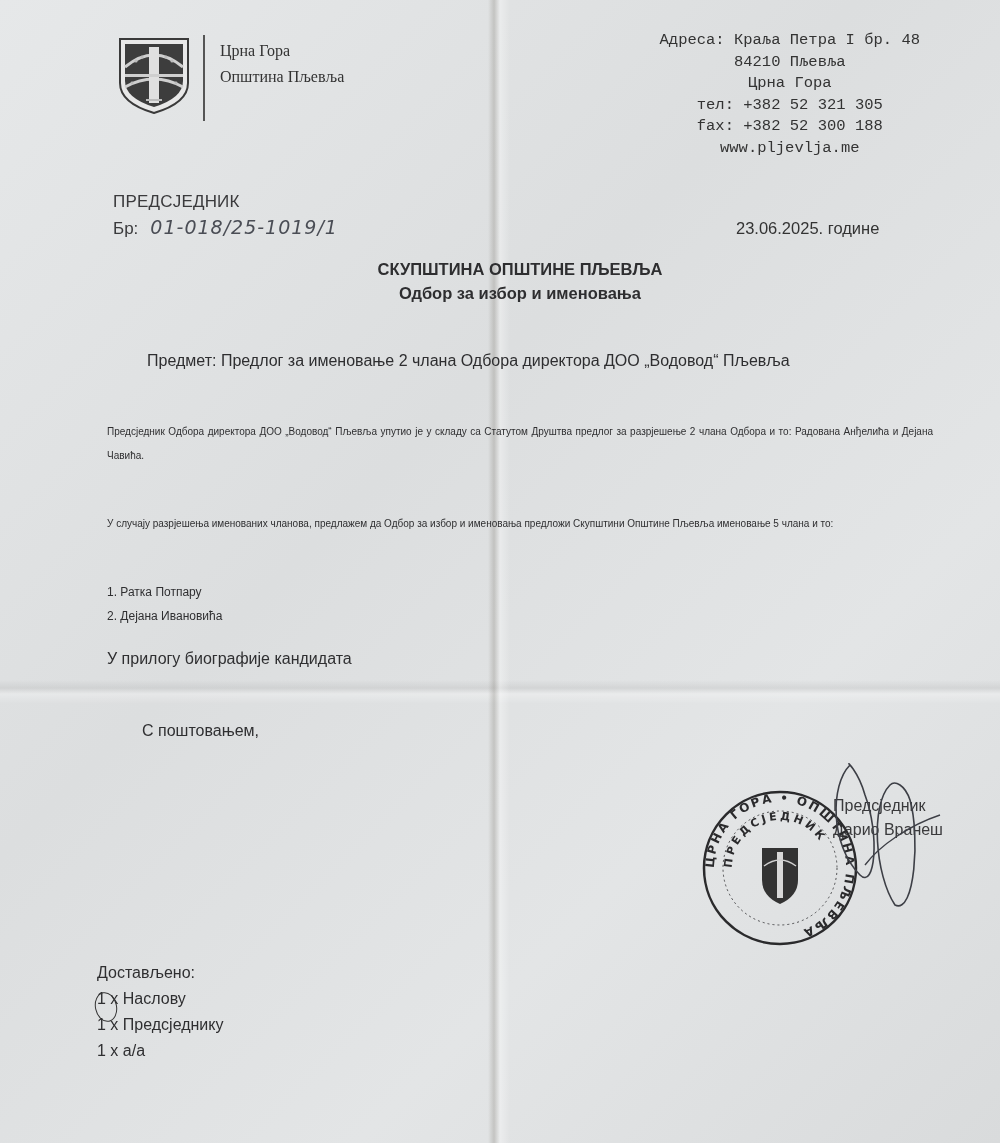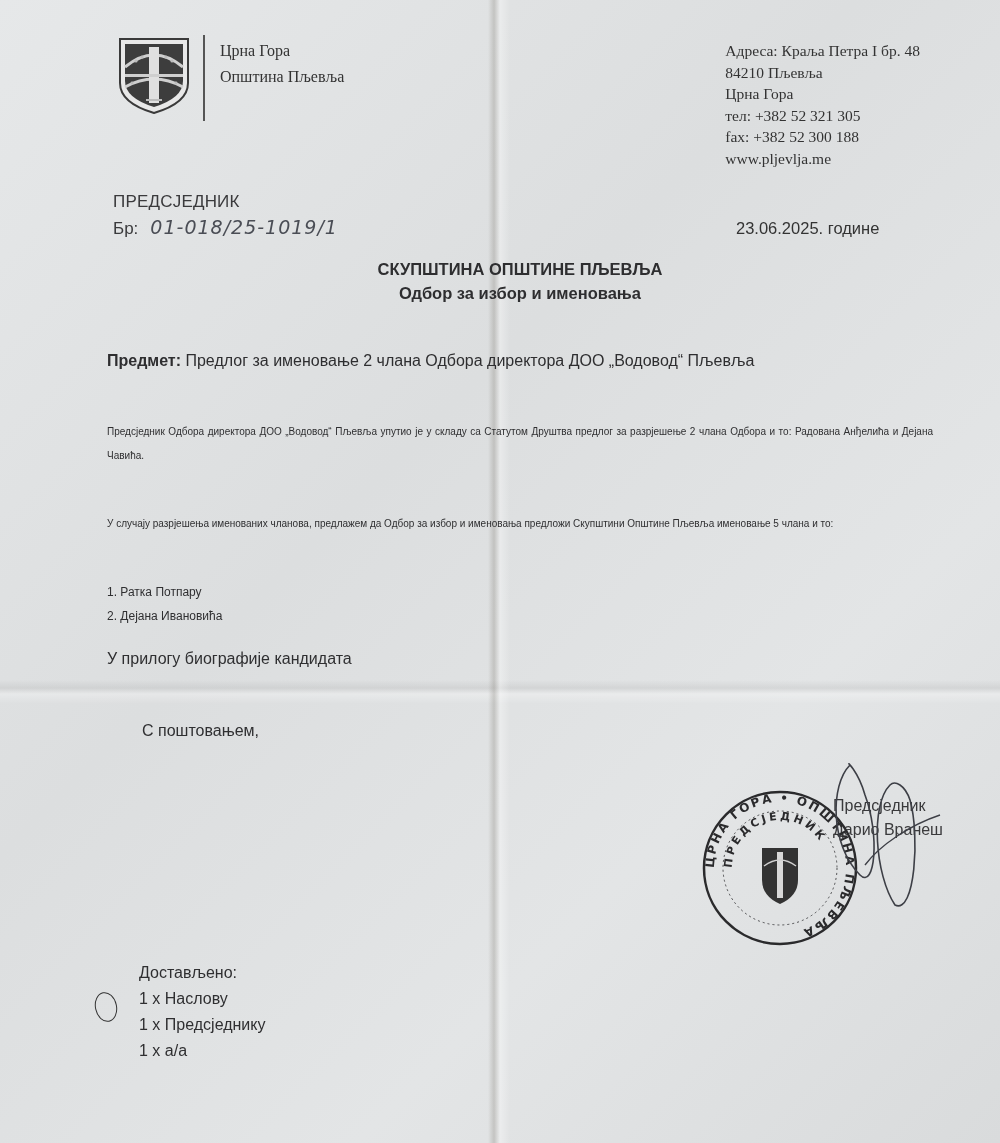--- a/index.html
+++ b/index.html
@@ -14,38 +14,38 @@
       background:
         linear-gradient(90deg, rgba(0,0,0,0) 0, rgba(0,0,0,0) 488px, rgba(120,115,105,0.28) 494px, rgba(255,255,255,0.35) 500px, rgba(0,0,0,0) 510px),
         linear-gradient(180deg, rgba(0,0,0,0) 0, rgba(0,0,0,0) 680px, rgba(150,150,150,0.18) 688px, rgba(255,255,255,0.3) 694px, rgba(0,0,0,0) 704px),
         linear-gradient(135deg, #e6e8e9 0%, #dcdedf 40%, #e3e5e6 70%, #d9dbdc 100%);
     }
     .abs { position: absolute; }
     .serif { font-family: "Liberation Serif", serif; }
     .logo { left: 118px; top: 37px; width: 72px; height: 78px; }
     .logo-divider { left: 203px; top: 35px; width: 2px; height: 86px; background: #555; }
     .muni { left: 220px; top: 38px; font-size: 16px; line-height: 26px; color: #333; }
-    .address { right: 80px; top: 40px; text-align: left; font-size: 15.5px; line-height: 21.5px; color: #333; }
+    .address { right: 80px; top: 30px; text-align: center; font-size: 15.5px; line-height: 21.5px; color: #333; font-family: Liberation Mono, monospace; }
     .president-label { left: 113px; top: 192px; font-size: 17px; letter-spacing: 0.2px; color: #3a3a3c; }
     .ref-row { left: 113px; top: 216px; font-size: 17px; color: #3a3a3c; }
     .ref-hand { font-family: "DejaVu Sans", sans-serif; font-style: italic; font-size: 19px; color: #4a4d55; margin-left: 12px; letter-spacing: 1px; }
     .date { left: 736px; top: 219px; font-size: 16.5px; color: #333; }
     .assembly { left: 0; width: 1040px; top: 257px; text-align: center; font-weight: bold; font-size: 16.5px; line-height: 24px; color: #2e2e30; }
     .subject { left: 107px; top: 352px; font-size: 16px; color: #2e2e30; }
-    .subject b { font-weight: bold; }
+    .subject b { font-weight: normal; margin-left: 40px; }
     .para { left: 107px; width: 826px; font-size: 10px; line-height: 24px; text-align: justify; color: #2f2f31; }
     .para1 { top: 420px; }
     .para2 { top: 512px; }
     .list { left: 107px; top: 580px; font-size: 12px; line-height: 24px; color: #2f2f31; }
     .attach { left: 107px; top: 650px; font-size: 16px; color: #2f2f31; }
     .regards { left: 103px; top: 722px; font-size: 16px; color: #2f2f31; margin-left: 39px; }
     .sig { left: 833px; top: 794px; font-size: 16px; line-height: 24px; color: #3a3a3c; }
     .stamp { left: 700px; top: 788px; width: 160px; height: 160px; }
     .scribble { left: 820px; top: 755px; width: 140px; height: 160px; }
-    .delivered { left: 97px; top: 960px; font-size: 16px; line-height: 26px; color: #2f2f31; margin-left: 42px; }
+    .delivered { left: 97px; top: 960px; font-size: 16px; line-height: 26px; color: #2f2f31; }
     .circle-mark { position: absolute; left: 95px; top: 992px; width: 20px; height: 28px; border: 1.8px solid #333; border-radius: 50%; transform: rotate(-12deg); }
   </style>
 </head>
 <body>
 
 <div class="paper"></div>
 
 <svg class="abs logo" viewBox="0 0 72 78">
   <path d="M2 2 H70 V46 Q70 66 36 76 Q2 66 2 46 Z" fill="#e8e8e8" stroke="#3a3a3a" stroke-width="2"></path>
   <path d="M7 7 H65 V44 Q65 61 36 70 Q7 61 7 44 Z" fill="#3d3d3d"></path>

